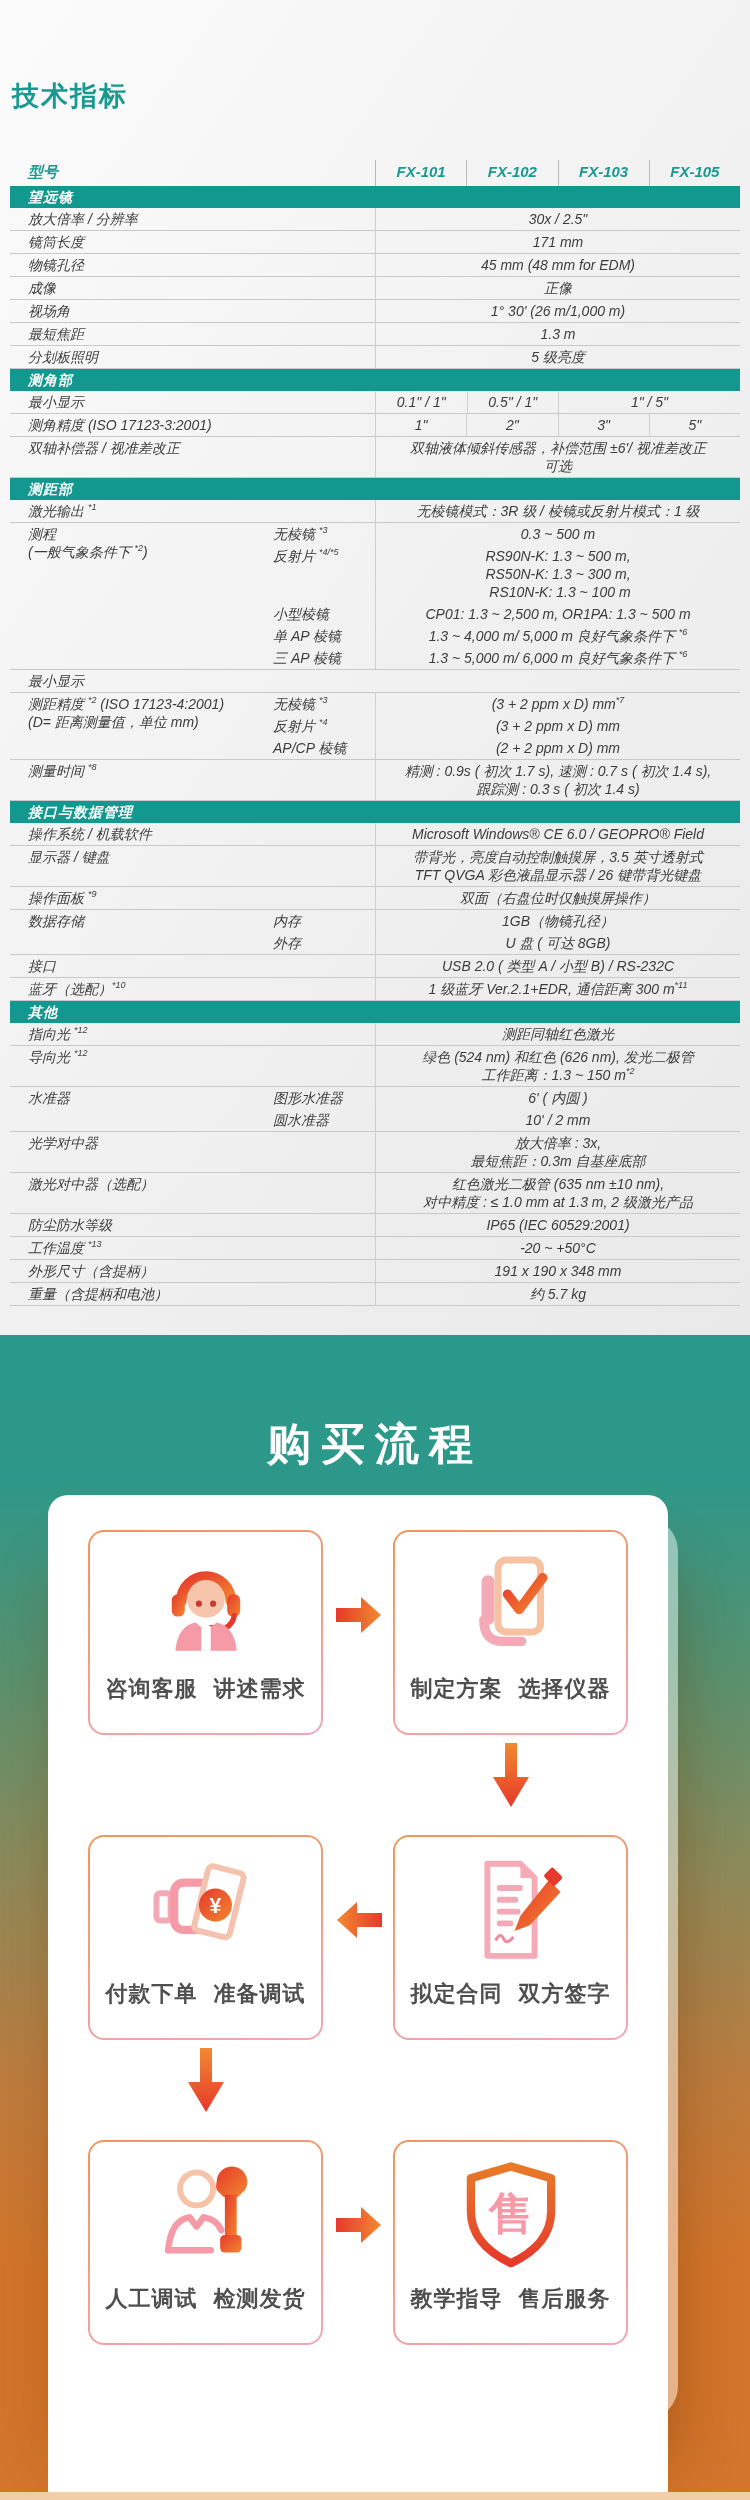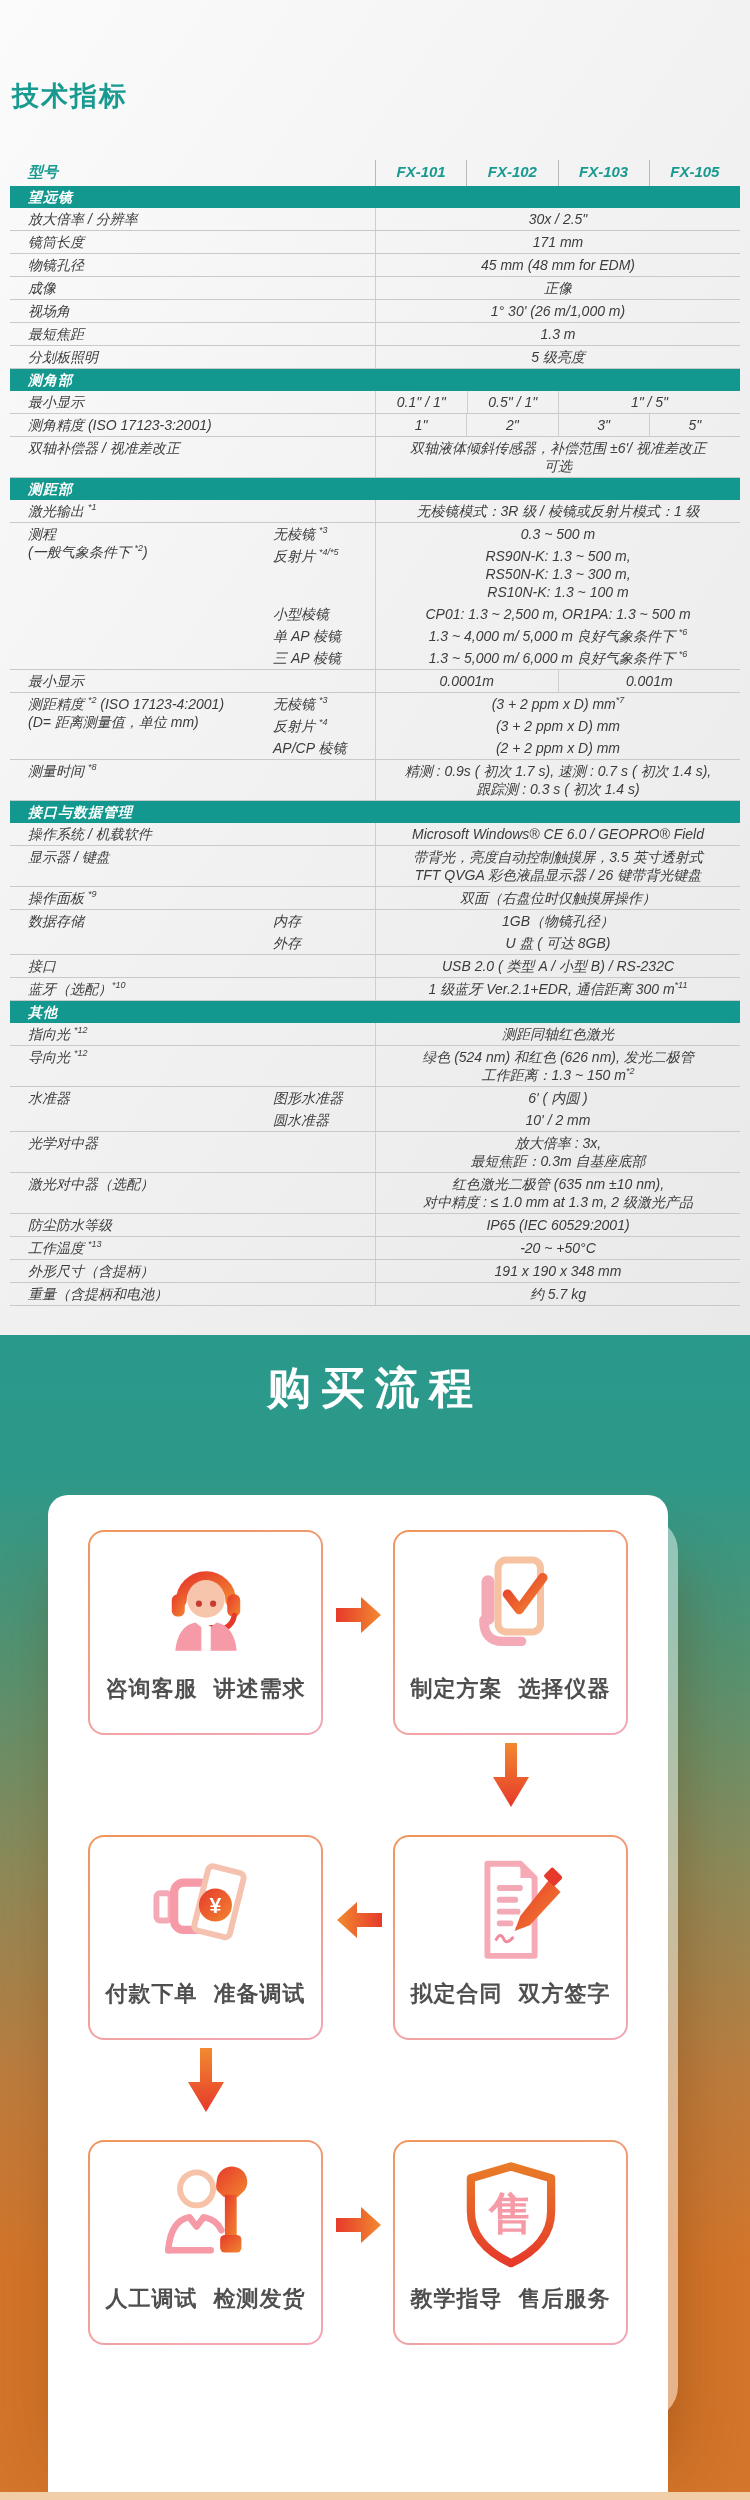--- a/index.html
+++ b/index.html
@@ -24,34 +24,34 @@
   .lbl.narrow{flex:0 0 263px;width:263px;}
   .val{flex:1;border-left:1px solid #cfcfcf;display:flex;align-items:center;justify-content:center;
        text-align:center;padding:2px 4px;line-height:18px;white-space:pre-line;}
   .cells{flex:1;display:flex;}
   .cell{border-left:1px solid #cfcfcf;display:flex;align-items:center;justify-content:center;
         padding:2px 0;line-height:18px;text-align:center;}
   .stack{flex:1;display:flex;flex-direction:column;}
   .subrow{display:flex;flex:1;}
   .sub{flex:0 0 102px;width:102px;padding:2px 0;line-height:18px;}
   .sval{flex:1;border-left:1px solid #cfcfcf;display:flex;align-items:center;justify-content:center;
-        text-align:center;padding:2px 4px;line-height:18px;white-space:pre-line;}
+        text-align:right;padding:2px 4px;line-height:18px;white-space:pre-line;}
   .band{height:22px;line-height:22px;background:#12988e;color:#fff;font-weight:bold;
         padding-left:18px;font-size:14px;letter-spacing:1px;}
   .trow.model{border-bottom:none;font-weight:bold;color:#199a90;font-size:15px;min-height:24px;}
   .trow.model .lbl{line-height:24px;padding-top:0;padding-bottom:2px;}
   .trow.model .cell{border-left:1px solid #b9b9b9;line-height:24px;padding:0 0 2px 0;}
   sup{font-size:9px;line-height:0;vertical-align:super;}
   
   .flow{
     position:relative;height:1165px;
     background:linear-gradient(180deg,#29998c 0%,#2d9889 12%,#559270 28%,#8d8a59 46%,
                #bd7c3d 64%,#d3752a 80%,#d3752a 100%);
   }
-  .flow-title{padding-top:24px;text-align:center;color:#fff;font-size:44px;font-weight:bold;letter-spacing:10px;}
+  .flow-title{padding-top:80px;text-align:center;color:#fff;font-size:44px;font-weight:bold;letter-spacing:10px;}
   .card-shadow{position:absolute;left:60px;top:182px;width:618px;height:903px;
         background:rgba(255,255,255,.45);border-radius:34px;
         box-shadow:0 45px 60px rgba(100,45,0,.35);}
   .card{position:absolute;left:40px;top:160px;width:620px;height:1070px;background:#fff;border-radius:20px;margin-left:8px;}
   .step{position:absolute;width:235px;height:205px;border-radius:16px;text-align:center;
         border:2px solid transparent;box-sizing:border-box;
         background:linear-gradient(#fff,#fff) padding-box,
                    linear-gradient(165deg,#ef955b,#f2a7b8) border-box;}
   .step .ic{margin-top:10px;height:128px;display:flex;align-items:center;justify-content:center;}
   .step .ic svg{width:118px;height:118px;}
@@ -175,24 +175,20 @@
             <div class="sval"><span>1.3 ~ 4,000 m/ 5,000 m 良好气象条件下 <sup>*6</sup></span></div>
           </div>
           <div class="subrow">
             <div class="sub">三 AP 棱镜</div>
             <div class="sval"><span>1.3 ~ 5,000 m/ 6,000 m 良好气象条件下 <sup>*6</sup></span></div>
           </div>
         </div>
       </div>
       <div class="trow">
         <div class="lbl">最小显示</div>
-        <div class="cells">
-          <div class="cell" style="flex: 2 1 0px;">0.0001m</div>
-          <div class="cell" style="flex: 2 1 0px;">0.001m</div>
-        </div>
       </div>
       <div class="trow">
         <div class="lbl narrow">测距精度 <sup>*2</sup> (ISO 17123-4:2001)
 (D= 距离测量值，单位 mm)</div>
         <div class="stack">
           <div class="subrow">
             <div class="sub">无棱镜 <sup>*3</sup></div>
             <div class="sval"><span>(3 + 2 ppm x D) mm<sup>*7</sup></span></div>
           </div>
           <div class="subrow">

